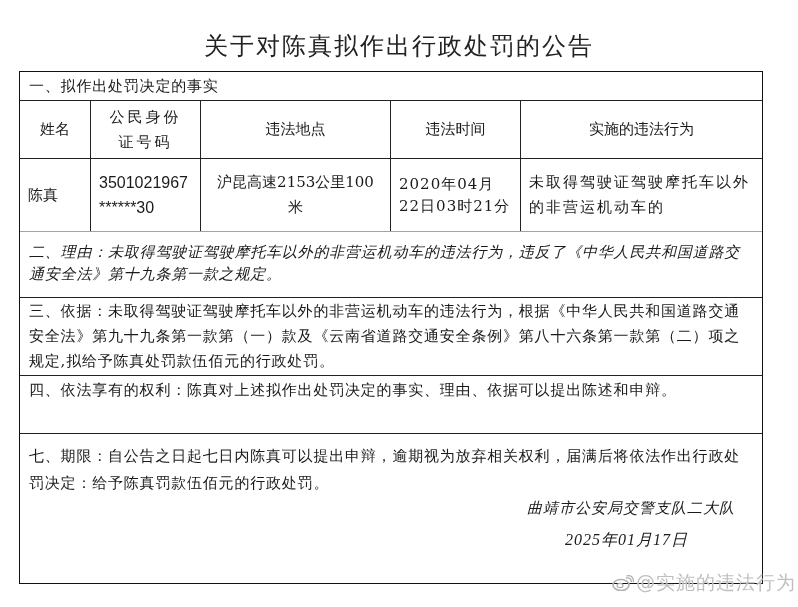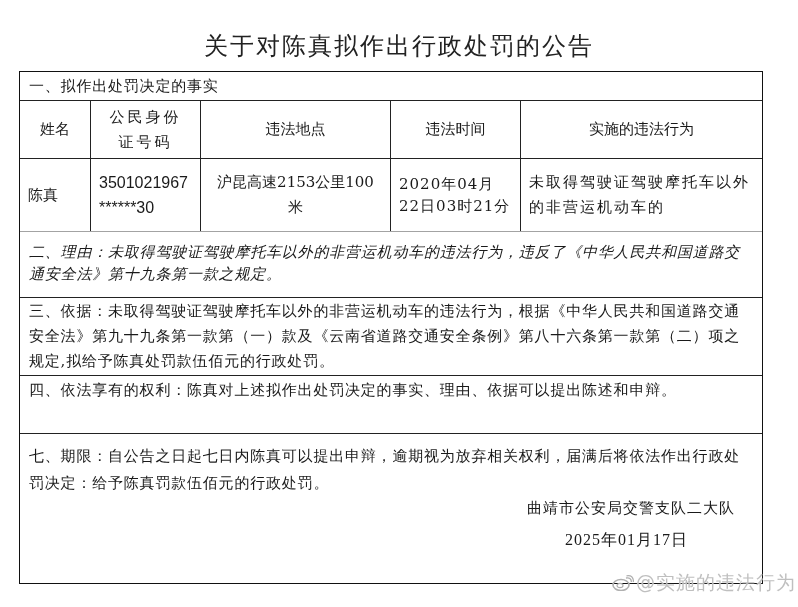--- a/index.html
+++ b/index.html
@@ -70,20 +70,21 @@
   }
   .cell.last { border-right: none; }
   .cell.left { justify-content: flex-start; text-align: left; padding-left: 8px; }
   .grid.header { top: 29px; height: 58px; border-bottom: 1px solid #222; }
   .grid.data { top: 87px; height: 73px; border-bottom: 1px solid #a3a3a3; }
   .sig {
     position: absolute;
     font-size: 15px;
     letter-spacing: 1px;
     color: #1a1a1a;
+    font-style: italic;
   }
   .watermark {
     position: absolute;
     left: 612px;
     top: 570px;
     font-family: "DejaVu Sans", "Liberation Sans", sans-serif;
     font-size: 19px;
     color: rgba(170,170,170,0.75);
     letter-spacing: 1px;
     text-shadow: 0 0 1px #fff;

